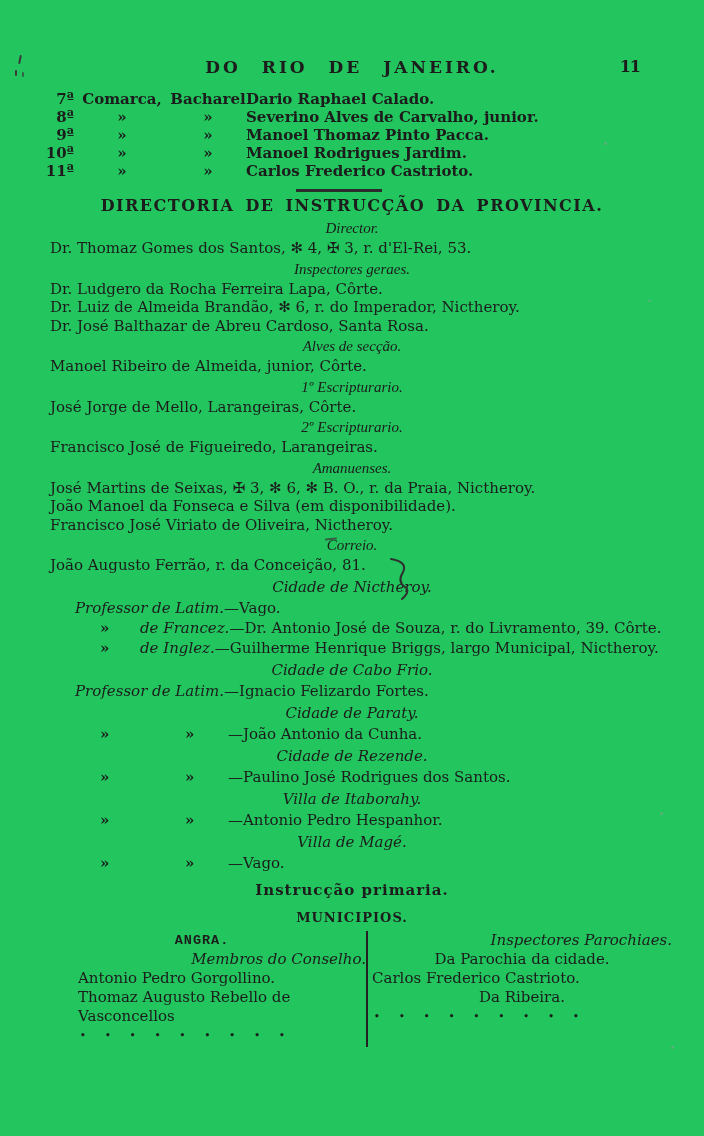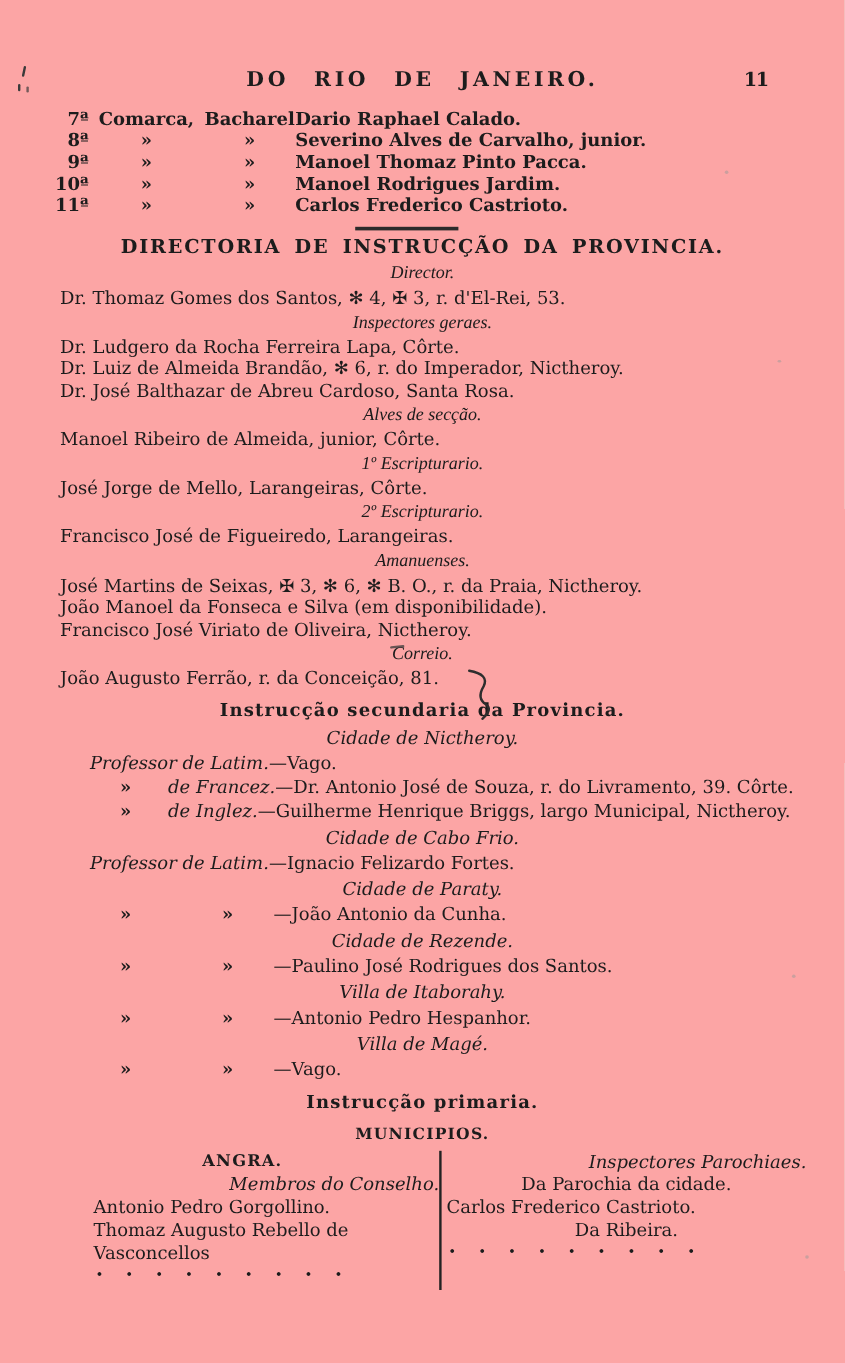--- a/index.html
+++ b/index.html
@@ -1,20 +1,20 @@
 <!DOCTYPE html>
 <html><head>
 <meta charset="utf-8">
 <style>
   html,body{margin:0;padding:0;background:#e8e8e6;}
   .page{
     position:relative;
     width:704px;height:1136px;
     margin:0 auto;
-    background:#fca5a5;
+    background:#22c55e;
     color:#1c1c1c;
     font-family:"DejaVu Serif","Liberation Serif",serif;
     font-size:15px;
     overflow:hidden;
   }
   
   .hdr{padding-top:57px;text-align:center;}
   .hdr-title{
     font-weight:bold;font-size:17px;letter-spacing:3px;word-spacing:12px;
     display:inline-block;
@@ -44,21 +44,21 @@
   .row-subj .dt{display:inline-block;width:40px;font-weight:bold;}
   .row-subj .lab{font-style:italic;}
   .row-ditto{margin-left:100px;}
   .row-ditto .d1{display:inline-block;width:85px;font-weight:bold;}
   .row-ditto .d2{display:inline-block;width:43px;font-weight:bold;}
   
   .muni{text-align:center;font-size:13px;letter-spacing:1px;line-height:18px;margin-top:8px;font-weight:bold;}
   .cols{display:flex;margin:4px 0 0 38px;line-height:19px;}
   .col-l{width:328px;border-right:2px solid #222;padding-bottom:2px;}
   .col-r{width:300px;padding-left:4px;}
-  .col-head-caps{text-align:center;font-size:13.5px;letter-spacing:1px;font-weight:bold;}
+  .col-head-caps{text-align:center;font-size:13.5px;letter-spacing:1px;font-weight:bold;font-family:Liberation Mono, monospace;}
   .col-head-it{text-align:right;font-style:italic;}
   .col-center{text-align:center;}
   .col-entry{padding-left:40px;}
   .col-entry-r{padding-left:0;}
   .dots{font-size:9px;font-weight:bold;word-spacing:12px;padding-left:42px;letter-spacing:2px;}
   .dots-r{padding-left:2px;}
   
   .art{position:absolute;background:#3a3a3a;border-radius:1px;}
   .squiggle{position:absolute;left:388px;top:556px;}
   .speck{position:absolute;background:#9a9a98;border-radius:50%;opacity:.5;}
@@ -129,21 +129,20 @@
 
   <div class="sec-h">Amanuenses.</div>
   <div class="entry">José Martins de Seixas, ✠ 3, ✻ 6, ✻ B. O., r. da Praia, Nictheroy.</div>
   <div class="entry">João Manoel da Fonseca e Silva (em disponibilidade).</div>
 
   <div class="entry">Francisco José Viriato de Oliveira, Nictheroy.</div>
 
   <div class="sec-h">Correio.</div>
   <div class="entry">João Augusto Ferrão, r. da Conceição, 81.</div>
 
-  <div class="sub-title">Instrucção secundaria da Provincia.</div>
 
   <div class="city-h">Cidade de Nictheroy.</div>
   <div class="prow row-prof">
     <span class="lab">Professor de Latim.</span><span>—Vago.</span>
   </div>
   <div class="prow row-subj">
     <span class="dt">»</span><span class="lab">de Francez.</span><span>—Dr. Antonio José de Souza, r. do Livramento, 39. Côrte.</span>
   </div>
   <div class="prow row-subj">
     <span class="dt">»</span><span class="lab">de Inglez.</span><span>—Guilherme Henrique Briggs, largo Municipal, Nictheroy.</span>

